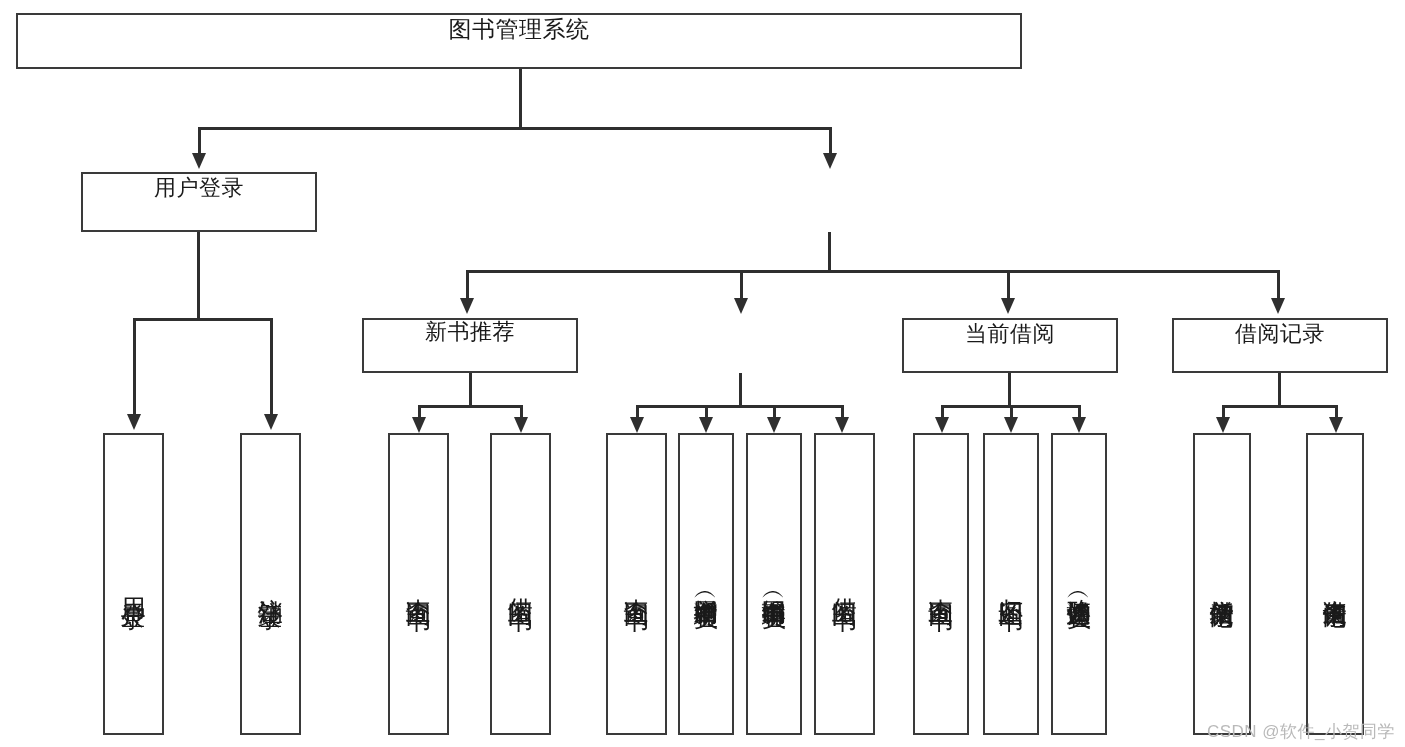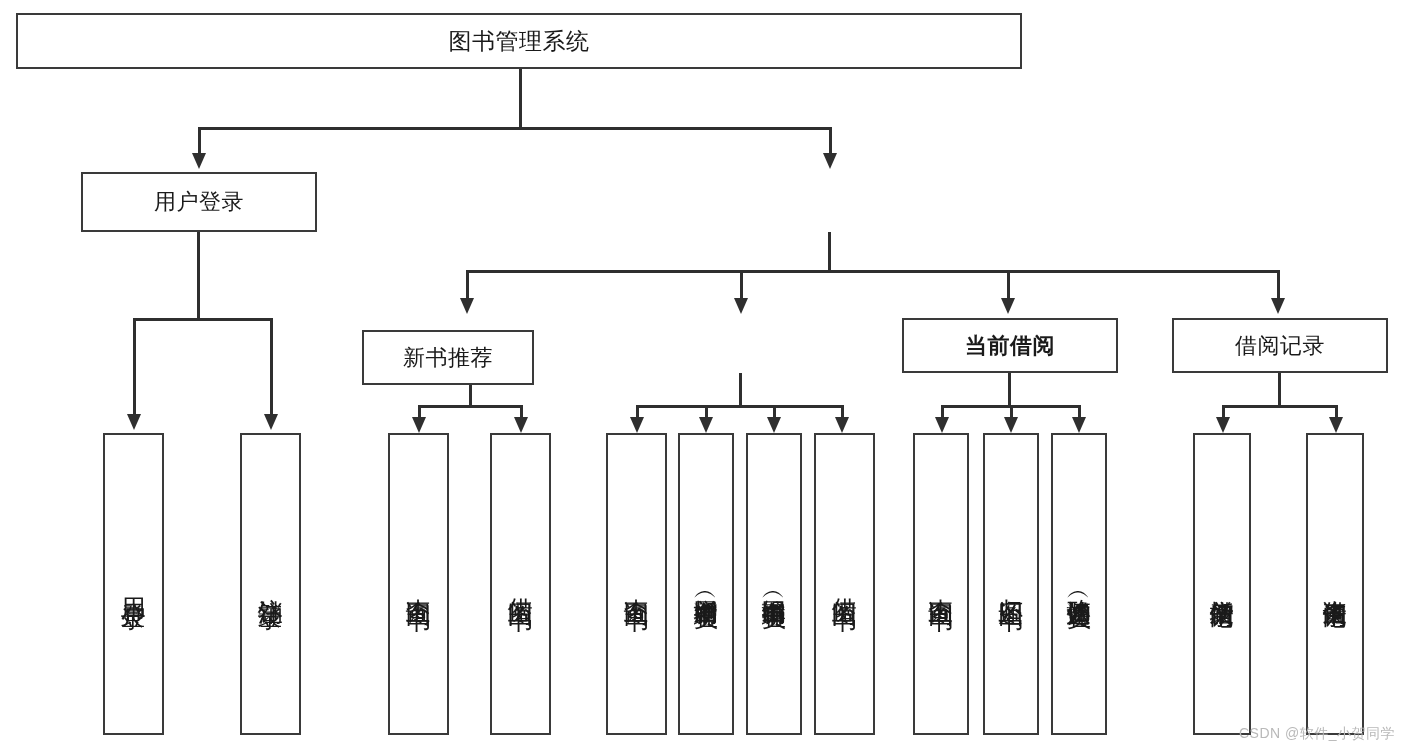--- a/index.html
+++ b/index.html
@@ -15,21 +15,21 @@
     background:#ffffff;
     overflow:hidden;
   }
   
   .node{
     position:absolute;
     box-sizing:border-box;
     background:#ffffff;
     border:2.5px solid #3a3a3a;
     display:flex;
-    align-items:center;
+    align-items:flex-start;
     justify-content:center;
     color:#1a1a1a;
     z-index:3;
   }
   .node .label{
     display:block;
     text-align:center;
     line-height:1.26;
     letter-spacing:0.5px;
     white-space:nowrap;
@@ -67,21 +67,21 @@
     border-left:7px solid transparent;
     border-right:7px solid transparent;
     border-top:16px solid #2f2f2f;
     z-index:2;
   }
   
   #watermark{
     position:absolute;
     right:10px;
     bottom:4px;
-    font-size:14px;
+    font-size:17px;
     color:#b9b9b9;
     letter-spacing:0.5px;
     z-index:5;
     white-space:nowrap;
     pointer-events:none;
   }
 </style>
 </head>
 <body>
 
@@ -116,24 +116,24 @@
   <div class="hline" style="left:466px;top:270px;width:814px;"></div>
   <div class="vline" style="left:466px;top:270px;height:30px;"></div>
   <div class="arrow" style="left:460px;top:298px;"></div>
   <div class="vline" style="left:740px;top:270px;height:30px;"></div>
   <div class="arrow" style="left:734px;top:298px;"></div>
   <div class="vline" style="left:1007px;top:270px;height:30px;"></div>
   <div class="arrow" style="left:1001px;top:298px;"></div>
   <div class="vline" style="left:1277px;top:270px;height:30px;"></div>
   <div class="arrow" style="left:1271px;top:298px;"></div>
 
-  <div class="node horiz" style="left:362px;top:330px;width:172px;height:55px;">
+  <div class="node horiz" style="left:362px;top:318px;width:216px;height:55px;font-family:Liberation Mono, monospace;">
     <span class="label">新书推荐</span>
   </div>
-  <div class="node horiz" style="left:902px;top:318px;width:216px;height:55px;font-weight:bold;">
+  <div class="node horiz" style="left:902px;top:318px;width:216px;height:55px;">
     <span class="label">当前借阅</span>
   </div>
   <div class="node horiz" style="left:1172px;top:318px;width:216px;height:55px;font-family:Liberation Serif, serif;">
     <span class="label">借阅记录</span>
   </div>
 
   <div class="vline" style="left:469px;top:373px;height:32px;"></div>
   <div class="hline" style="left:418px;top:405px;width:105px;"></div>
   <div class="vline" style="left:418px;top:405px;height:14px;"></div>
   <div class="arrow" style="left:412px;top:417px;"></div>

